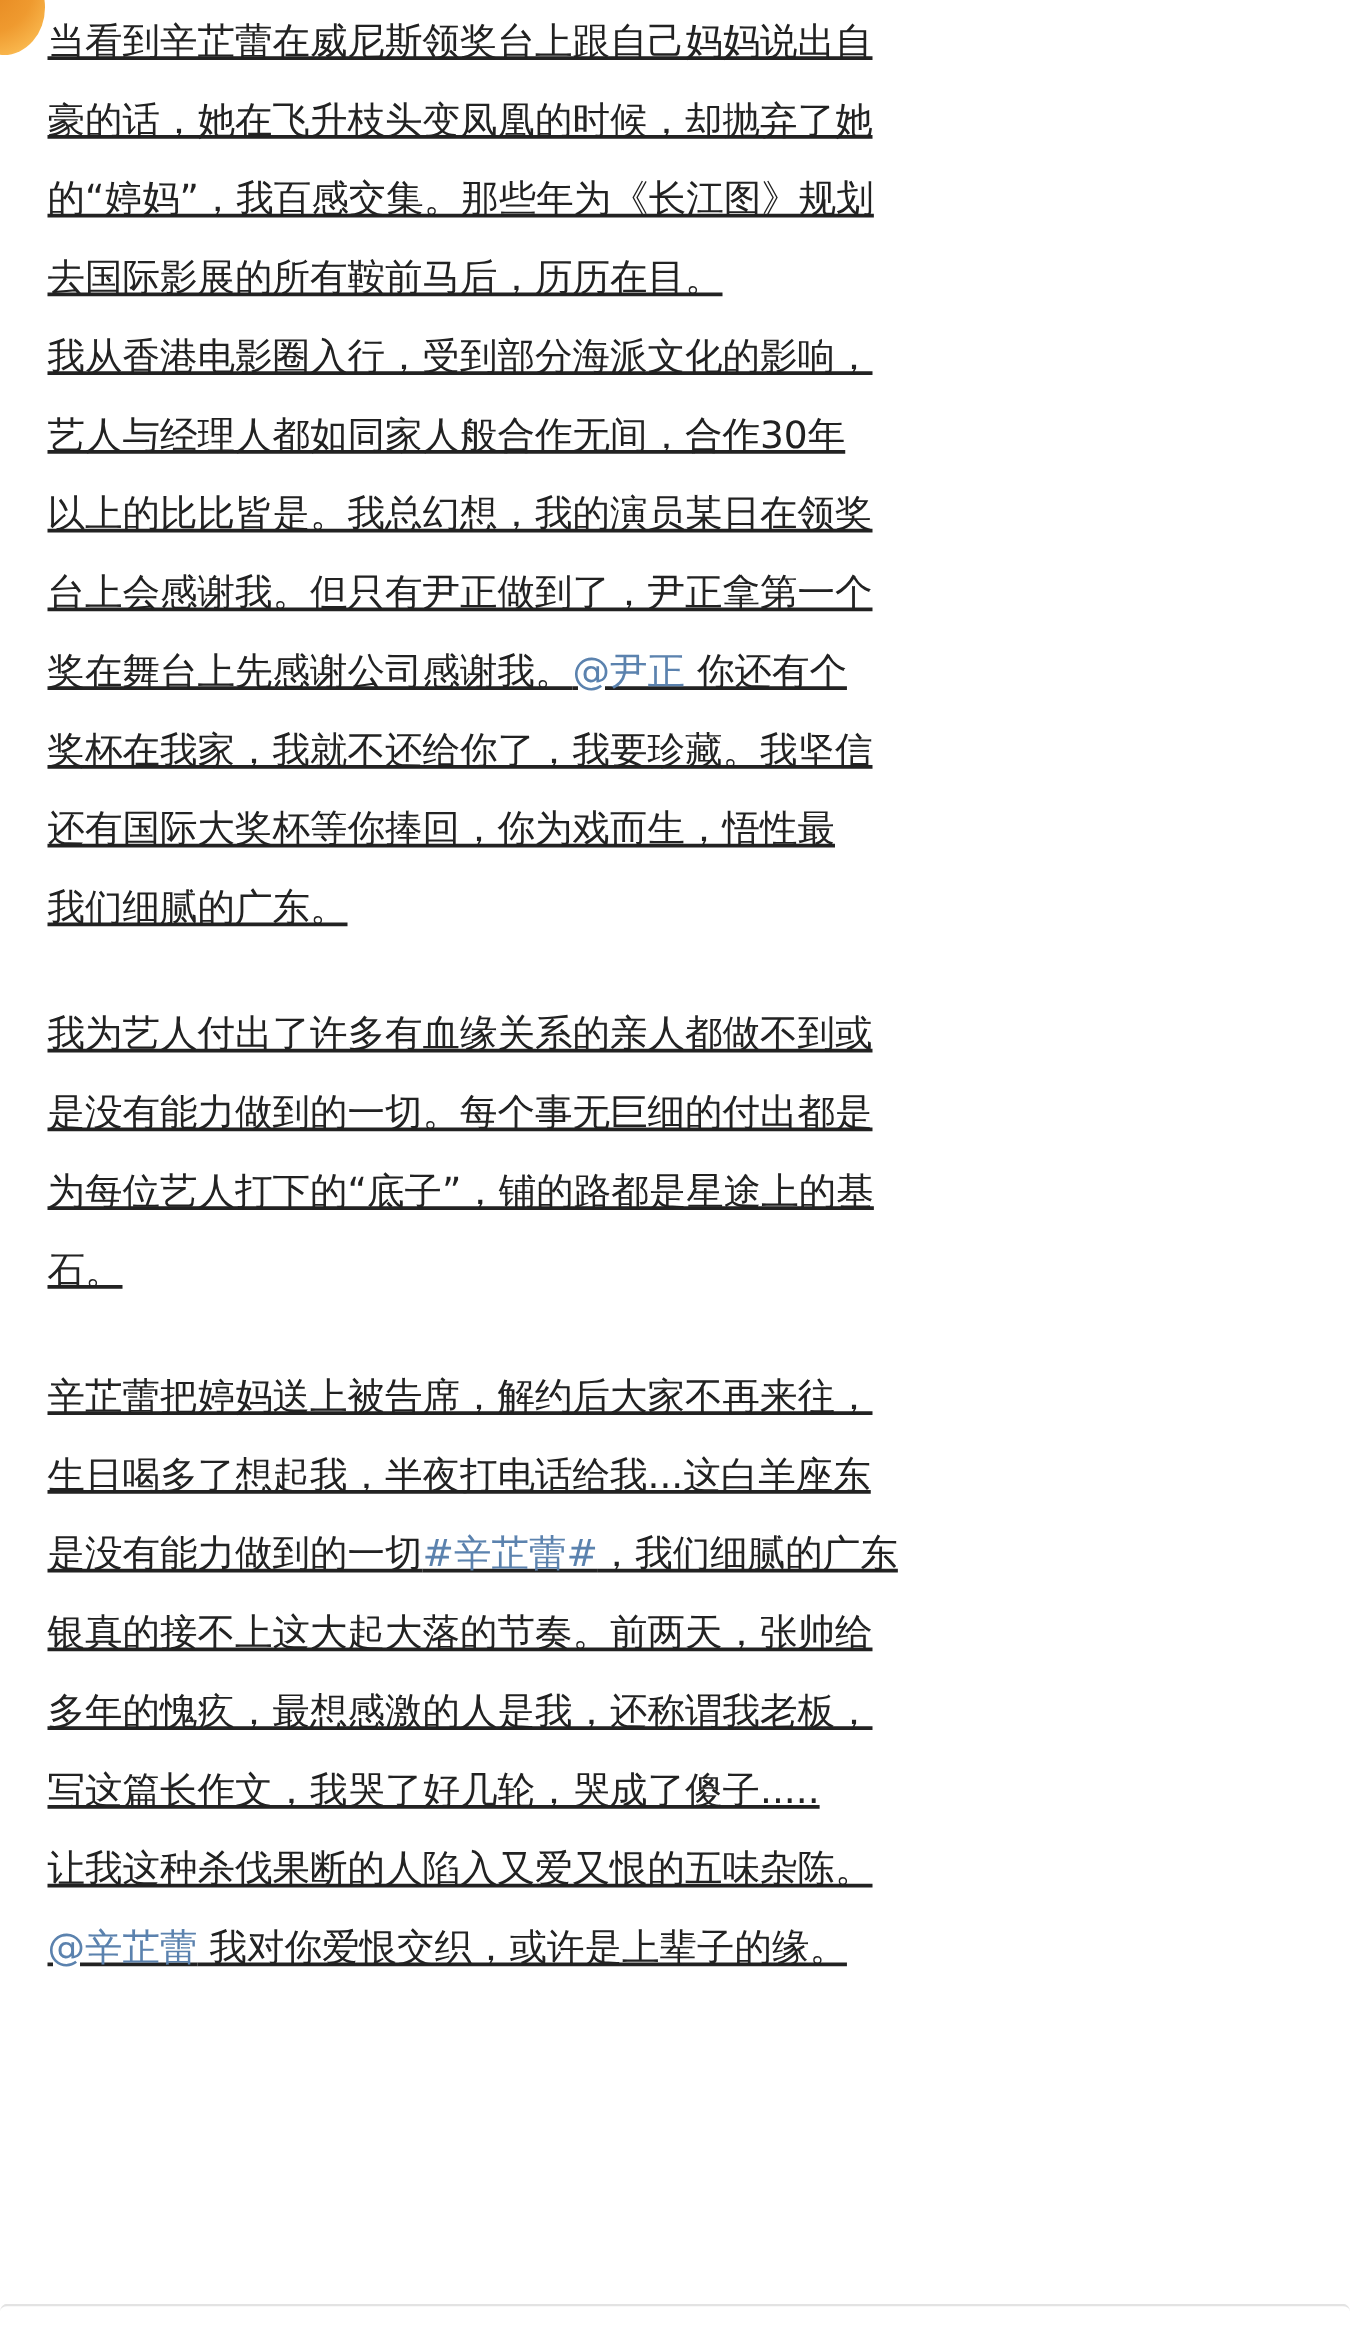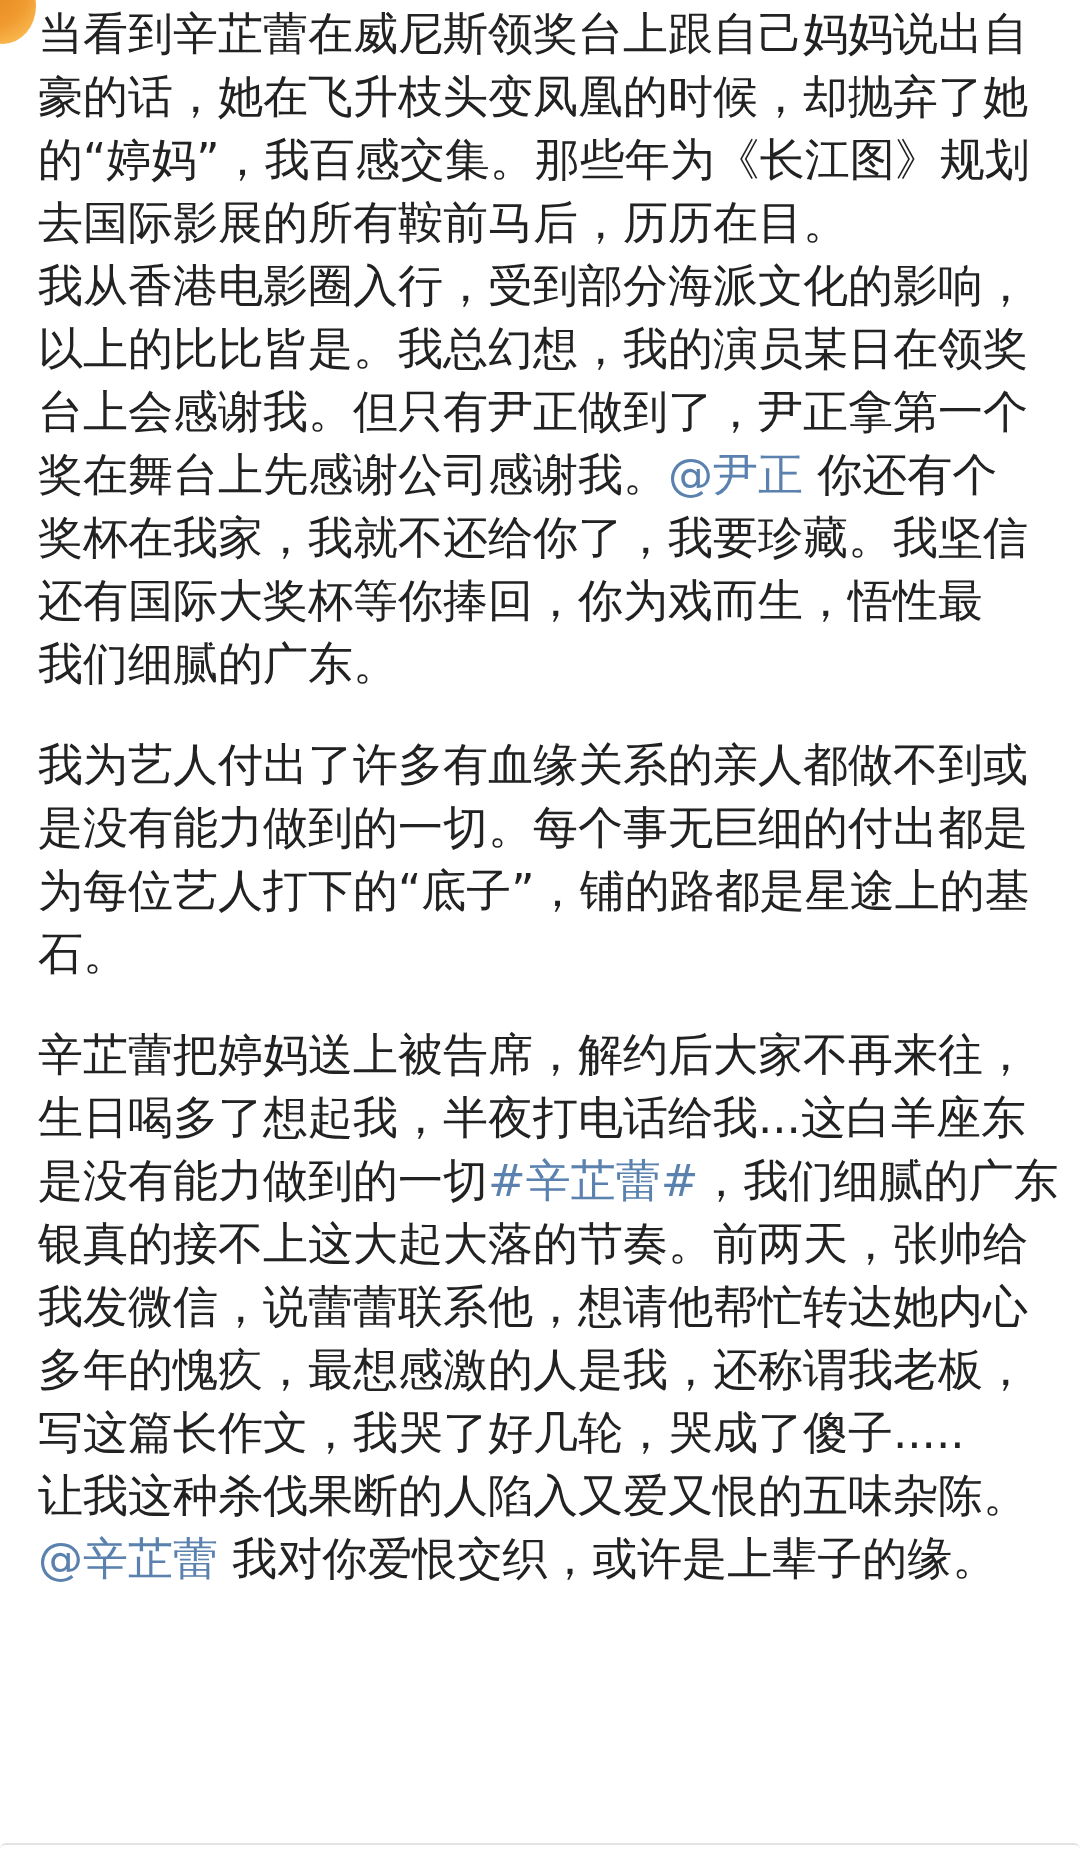--- a/index.html
+++ b/index.html
@@ -24,24 +24,25 @@
       #ef9a2f 52%,
       #f8b44a 78%,
       var(--corner-light, #fdd27a) 96%,
       rgba(253, 216, 140, 0.35) 100%);
   }
   .post-content {
     position: absolute;
     left: 38px;
     top: 2px;
     width: 1004px;
-    font-size: 45px;
+    font-size: 30px;
     line-height: 63px;
     color: var(--text, #222222);
     letter-spacing: 0;
+    text-decoration: underline;
   }
   .line {
     display: block;
     height: 63px;
     white-space: nowrap;
   }
   .line.gap-before { margin-top: 38px; }
   .seg { display: inline; }
   .seg.mention, .seg.hashtag { color: var(--link, #5b82ae); cursor: pointer; }
   
@@ -60,35 +61,35 @@
 </head>
 <body>
 
 <div class="screen" style="--bg: #ffffff; --text: #222222; --link: #5b82ae; --divider: #e3e3e3; --corner-dark: #e5861f; --corner-light: #fdd27a;">
   <div class="post-content">
       <div class="line"><span class="seg text">当看到辛芷蕾在威尼斯领奖台上跟自己妈妈说出自</span></div>
       <div class="line"><span class="seg text">豪的话，她在飞升枝头变凤凰的时候，却抛弃了她</span></div>
       <div class="line"><span class="seg text">的“婷妈”，我百感交集。那些年为《长江图》规划</span></div>
       <div class="line"><span class="seg text">去国际影展的所有鞍前马后，历历在目。</span></div>
       <div class="line"><span class="seg text">我从香港电影圈入行，受到部分海派文化的影响，</span></div>
+      <div class="line"><span class="seg text">艺人与经理人都如同家人般合作无间，合作30年</span></div>
       <div class="line"><span class="seg text">以上的比比皆是。我总幻想，我的演员某日在领奖</span></div>
       <div class="line"><span class="seg text">台上会感谢我。但只有尹正做到了，尹正拿第一个</span></div>
       <div class="line"><span class="seg text">奖在舞台上先感谢公司感谢我。</span><span class="seg mention">@尹正</span><span class="seg text"> 你还有个</span></div>
       <div class="line"><span class="seg text">奖杯在我家，我就不还给你了，我要珍藏。我坚信</span></div>
       <div class="line"><span class="seg text">还有国际大奖杯等你捧回，你为戏而生，悟性最</span></div>
       <div class="line"><span class="seg text">我们细腻的广东。</span></div>
       <div class="line gap-before"><span class="seg text">我为艺人付出了许多有血缘关系的亲人都做不到或</span></div>
       <div class="line"><span class="seg text">是没有能力做到的一切。每个事无巨细的付出都是</span></div>
       <div class="line"><span class="seg text">为每位艺人打下的“底子”，铺的路都是星途上的基</span></div>
       <div class="line"><span class="seg text">石。</span></div>
       <div class="line gap-before"><span class="seg text">辛芷蕾把婷妈送上被告席，解约后大家不再来往，</span></div>
       <div class="line"><span class="seg text">生日喝多了想起我，半夜打电话给我...这白羊座东</span></div>
       <div class="line"><span class="seg text">是没有能力做到的一切</span><span class="seg hashtag">#辛芷蕾#</span><span class="seg text">，我们细腻的广东</span></div>
       <div class="line"><span class="seg text">银真的接不上这大起大落的节奏。前两天，张帅给</span></div>
-      <div class="line"><span class="seg text">我发微信，说蕾蕾联系他，想请他帮忙转达她内心</span></div>
       <div class="line"><span class="seg text">多年的愧疚，最想感激的人是我，还称谓我老板，</span></div>
       <div class="line"><span class="seg text">写这篇长作文，我哭了好几轮，哭成了傻子.....</span></div>
       <div class="line"><span class="seg text">让我这种杀伐果断的人陷入又爱又恨的五味杂陈。</span></div>
       <div class="line"><span class="seg mention">@辛芷蕾</span><span class="seg text"> 我对你爱恨交织，或许是上辈子的缘。</span></div>
     </div>
   <div class="corner-fragment"></div>
   <div class="bottom-mask"></div>
 </div>
 
 </body></html>

